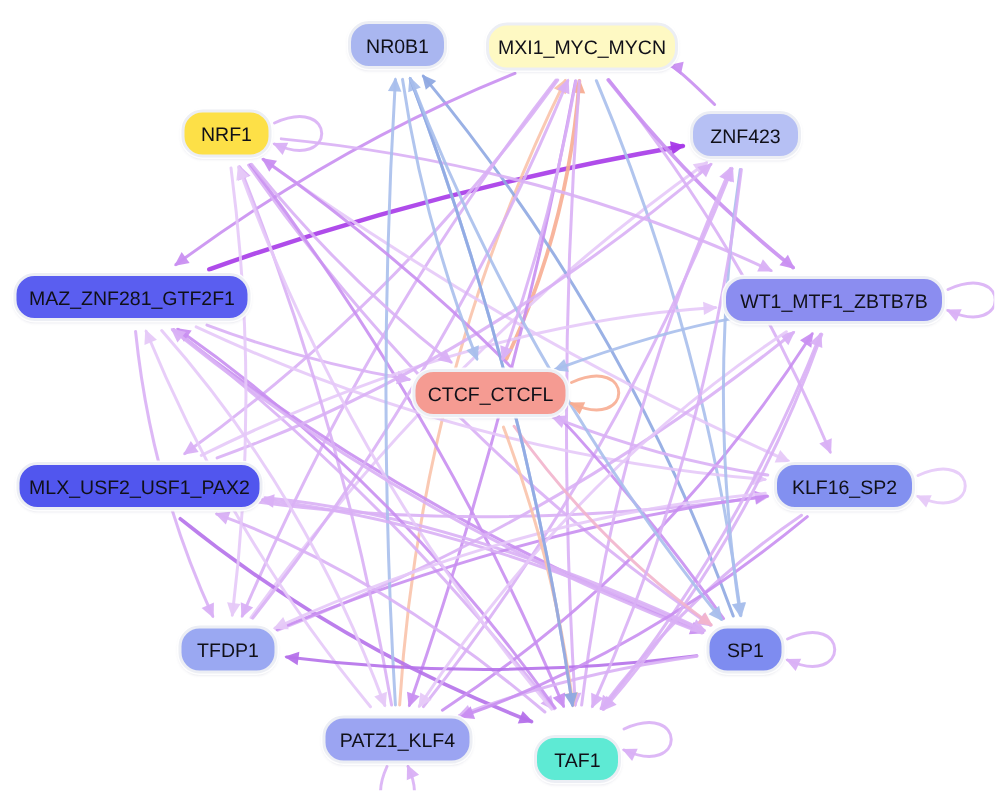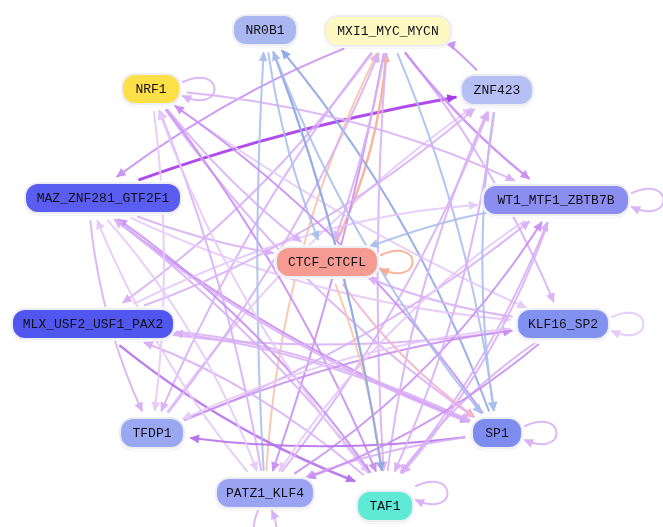--- a/index.html
+++ b/index.html
@@ -11,21 +11,20 @@
     height:32px;
     display:flex;align-items:center;justify-content:center;
     border-radius:14px;
     border:2px solid #eceef4;
     box-shadow:0 0 0 1px rgba(255,255,255,0.9), 0 1px 2px rgba(120,120,160,0.25);
     font-size:13px;color:#101018;
     box-sizing:border-box;
     white-space:nowrap;
     cursor:pointer;
     z-index:2;
-    font-family:Liberation Mono, monospace;
   }
 </style>
 </head>
 <body>
 
 <div class="canvas">
   <svg id="edge-layer" width="663" height="527" viewBox="0 0 663 527">
       <path d="M 139.54458137570236 179.58889337639147 Q 287.90446078328216 126.5965227811334 455.27666321390336 97.30254242112116" stroke="#a638e8" stroke-width="3" fill="none" stroke-opacity="0.9" stroke-linecap="round"></path>
       <polygon points="456.7542031508238,97.04393898957929 448.17226051162015,103.11438053343906 446.6206399223689,94.24914091191661" fill="#a638e8" fill-opacity="0.95"></polygon>
       <path d="M 337.6580645599368 239.3783883165974 Q 378.77086102507644 152.11698061701154 386.2479289545221 53.99299592641955" stroke="#f7ad92" stroke-width="2.5" fill="none" stroke-opacity="0.9" stroke-linecap="round"></path>
@@ -177,21 +176,21 @@
       </div>
       <div class="node" style="left: 324px; top: 15px; width: 128px; background: #fef9c3; color: rgb(16, 16, 24);">
         <span>MXI1_MYC_MYCN</span>
       </div>
       <div class="node" style="left: 121px; top: 73px; width: 60px; background: #fde047; color: rgb(16, 16, 24);">
         <span>NRF1</span>
       </div>
       <div class="node" style="left: 460px; top: 74px; width: 74px; background: rgb(182, 192, 244); color: rgb(16, 16, 24);">
         <span>ZNF423</span>
       </div>
-      <div class="node" style="left: 24px; top: 182px; width: 158px; background: rgb(90, 94, 240); color: rgb(16, 16, 24);">
+      <div class="node" style="left: 9px; top: 182px; width: 158px; background: rgb(90, 94, 240); color: rgb(16, 16, 24);">
         <span>MAZ_ZNF281_GTF2F1</span>
       </div>
       <div class="node" style="left: 482px; top: 184px; width: 148px; background: rgb(139, 141, 240); color: rgb(16, 16, 24);">
         <span>WT1_MTF1_ZBTB7B</span>
       </div>
       <div class="node" style="left: 275px; top: 246px; width: 104px; background: rgb(245, 155, 146); color: rgb(16, 16, 24);">
         <span>CTCF_CTCFL</span>
       </div>
       <div class="node" style="left: 11px; top: 308px; width: 164px; background: rgb(81, 86, 238); color: rgb(16, 16, 24); align-items: center;">
         <span>MLX_USF2_USF1_PAX2</span>

